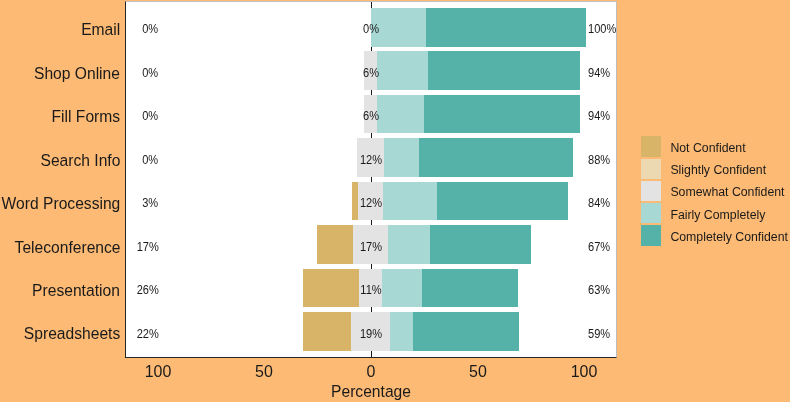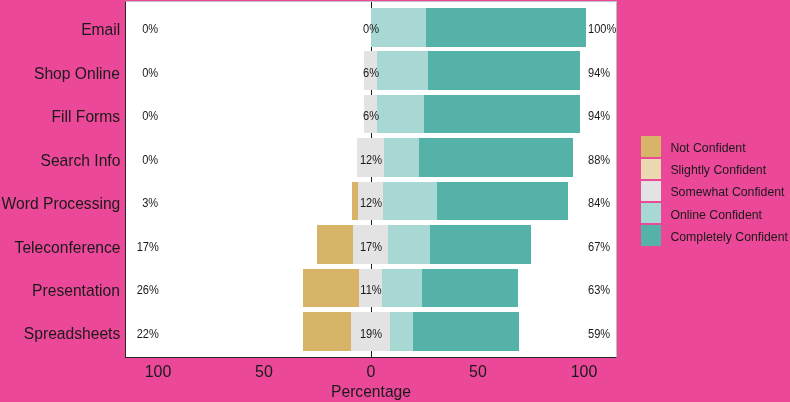--- a/index.html
+++ b/index.html
@@ -1,19 +1,19 @@
 <!DOCTYPE html>
 <html><head>
 <meta charset="utf-8">
 <title>Likert Diverging Bar Chart</title>
 <style>
   html,body{margin:0;padding:0;background:#ffffff;}
   body{width:790px;height:402px;overflow:hidden;
        font-family:"Liberation Sans",sans-serif;color:#1a1a1a;}
-  #chart{position:relative;width:790px;height:402px;background:#ec4899;}
+  #chart{position:relative;width:790px;height:402px;background:#fdba74;}
 
   
   .panel{position:absolute;left:125px;top:1px;width:492px;height:357px;box-sizing:border-box;
          border-top:1.3px solid #c2c2c2;border-right:1.4px solid #bdbdbd;
          border-left:1.2px solid #262626;border-bottom:1.3px solid #262626;background:#fff;}
   .zeroline{position:absolute;top:1.8px;height:355.5px;width:0;border-left:1.3px solid #1a1a1a;}
 
   
   .bar{position:absolute;display:flex;}
   .seg{height:100%;flex:0 0 auto;}
@@ -142,20 +142,20 @@
   <div class="lgrow" id="lg2" style="top: 180.8px;">
     <div class="lgsw" id="sw2" style="background: rgb(227, 227, 227);"></div>
     <div class="lglabel">Somewhat Confident</div>
   </div>
   <div class="lgrow" id="lg1" style="top: 158.6px;">
     <div class="lgsw" id="sw1" style="background: rgb(236, 217, 178);"></div>
     <div class="lglabel">Slightly Confident</div>
   </div>
   <div class="lgrow" id="lg3" style="top: 203px;">
     <div class="lgsw" id="sw3" style="background: rgb(168, 216, 212);"></div>
-    <div class="lglabel">Online Confident</div>
+    <div class="lglabel">Fairly Completely</div>
   </div>
   <div class="lgrow" id="lg4" style="top: 225.2px;">
     <div class="lgsw" id="sw4" style="background: rgb(85, 178, 168);"></div>
     <div class="lglabel">Completely Confident</div>
   </div>
 
 </div>
 
 </body></html>

